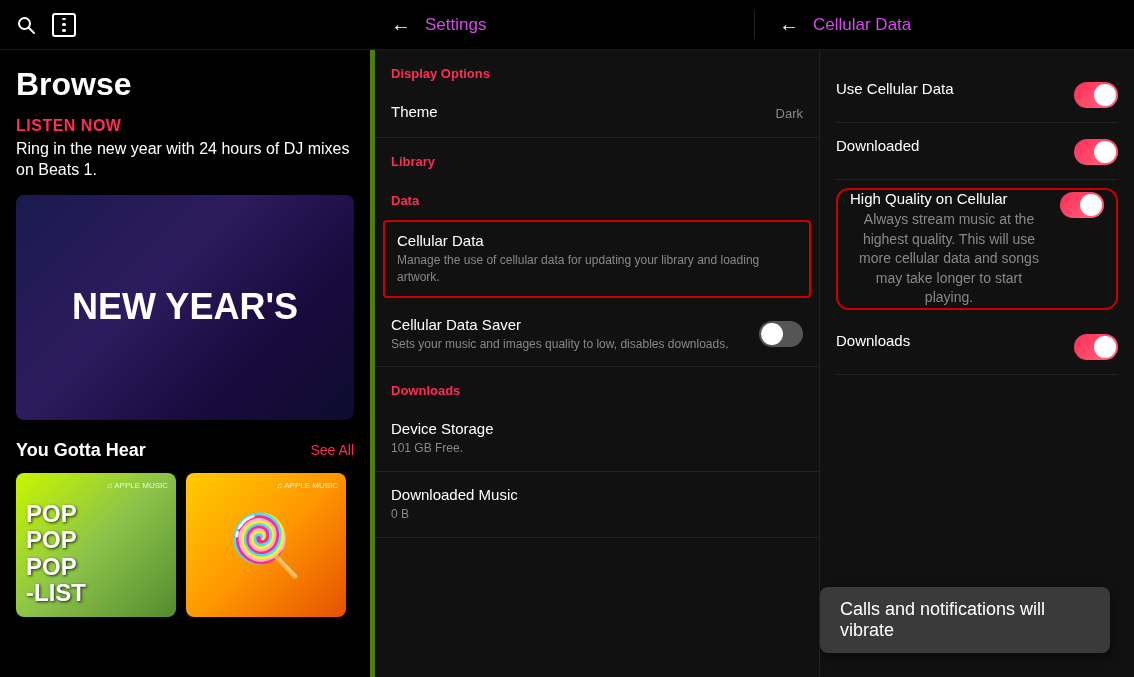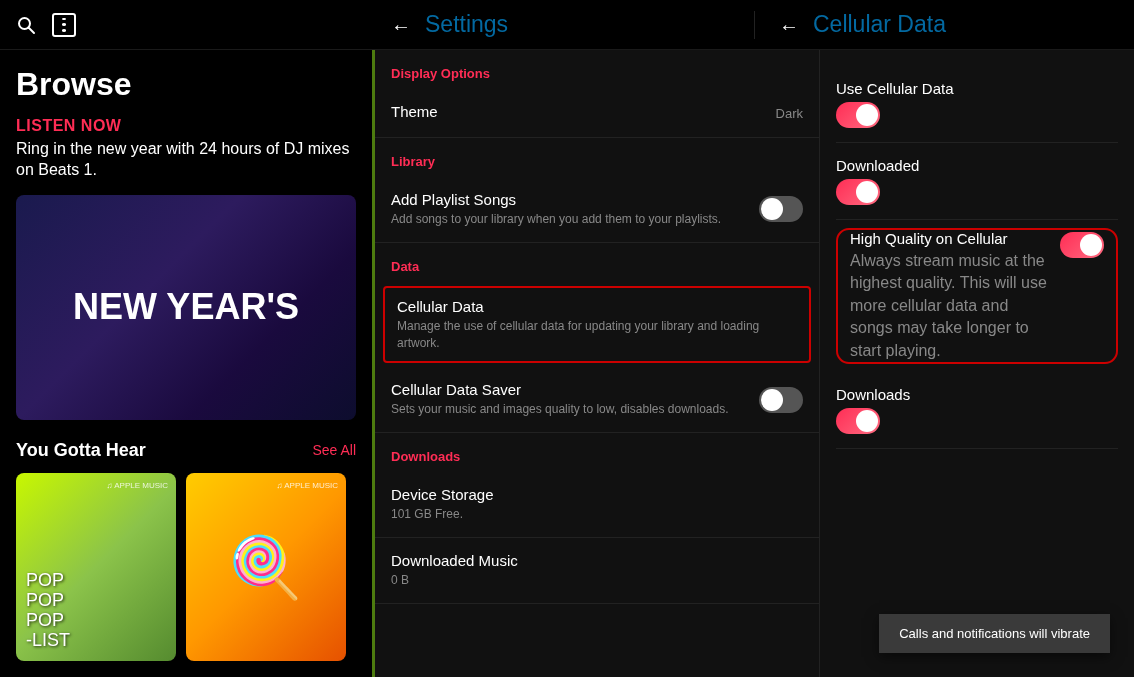--- a/index.html
+++ b/index.html
@@ -48,22 +48,22 @@
       width: 28px;
       height: 28px;
       display: flex;
       align-items: center;
       justify-content: center;
       cursor: pointer;
       color: #fff;
       font-size: 18px;
     }
     .top-title {
-      font-size: 23px;
-      color: #0369a1;
+      font-size: 17px;
+      color: #d946ef;
       font-weight: 400;
     }
     .three-dots {
       border: 2px solid #fff;
       border-radius: 3px;
       width: 24px;
       height: 24px;
       display: flex;
       align-items: center;
       justify-content: center;
@@ -85,21 +85,21 @@
       flex: 1;
       overflow: hidden;
     }
 
     
     .browse-panel {
       width: 375px;
       background: #000;
       overflow: hidden;
       flex-shrink: 0;
-      border-right: 3px solid #4d7c0f;
+      border-right: 5px solid #4d7c0f;
       padding: 16px;
     }
     .browse-title {
       font-size: 32px;
       font-weight: 700;
       color: #fff;
       margin-bottom: 14px;
     }
     .listen-now-label {
       font-size: 16px;
@@ -156,37 +156,37 @@
       font-size: 14px;
       color: #ff2d55;
       cursor: pointer;
     }
     .album-row {
       display: flex;
       gap: 10px;
     }
     .album-card {
       width: 160px;
-      height: 188px;
+      height: 144px;
       border-radius: 8px;
       overflow: hidden;
       position: relative;
     }
     .album-card-a {
       background: linear-gradient(135deg, #c8f700 0%, #8bc34a 50%, #558b2f 100%);
     }
     .album-card-b {
       background: linear-gradient(135deg, #ffcc00 0%, #ff9800 50%, #e65100 100%);
     }
     .album-text {
       position: absolute;
       bottom: 10px;
       left: 10px;
-      font-size: 18px;
-      font-weight: 400;
+      font-size: 24px;
+      font-weight: 700;
       color: #fff;
       line-height: 1.1;
       text-shadow: 1px 1px 3px rgba(0,0,0,0.8);
     }
     .apple-music-badge {
       position: absolute;
       top: 8px;
       right: 8px;
       font-size: 8px;
       color: #fff;
@@ -274,35 +274,35 @@
       overflow-y: auto;
       padding: 16px;
     }
     .cellular-panel::-webkit-scrollbar { display: none; }
     .cellular-row {
       display: flex;
       align-items: flex-start;
       justify-content: space-between;
       padding: 14px 0;
       border-bottom: 1px solid #222;
-      flex-direction: column;
     }
     .cellular-row-text {
       flex: 1;
     }
     .cellular-row-title {
       font-size: 15px;
       color: #fff;
       margin-bottom: 3px;
     }
     .cellular-row-desc {
-      font-size: 16px;
+      font-size: 14px;
       color: #888;
       line-height: 1.4;
       max-width: 260px;
+      text-align: center;
     }
     .toggle-pink {
       width: 44px;
       height: 26px;
       border-radius: 13px;
       background: linear-gradient(135deg, #ff2d55, #ff6b81);
       position: relative;
       cursor: pointer;
       flex-shrink: 0;
       margin-top: 2px;
@@ -324,22 +324,22 @@
     }
 
     
     .toast {
       position: absolute;
       bottom: 24px;
       right: 24px;
       background: #3a3a3a;
       color: #fff;
       padding: 12px 20px;
-      border-radius: 0;
-      font-size: 13px;
+      border-radius: 8px;
+      font-size: 18px;
       font-weight: 500;
       box-shadow: 0 4px 12px rgba(0,0,0,0.5);
     }
 
     .back-arrow {
       font-size: 20px;
       color: #fff;
       cursor: pointer;
     }
   </style>
@@ -401,29 +401,20 @@
 
     <div class="settings-section-label">Display Options</div>
     <div class="settings-item-with-toggle">
       <div class="settings-item-text">
         <div class="settings-item-title">Theme</div>
       </div>
       <span class="theme-value">Dark</span>
     </div>
 
     <div class="settings-section-label">Library</div>
-    <div class="settings-item-with-toggle">
-      <div class="settings-item-text">
-        <div class="settings-item-title">Add Playlist Songs</div>
-        <div class="settings-item-desc">Add songs to your library when you add them to your playlists.</div>
-      </div>
-      <div class="toggle off">
-        <div class="toggle-knob"></div>
-      </div>
-    </div>
 
     <div class="settings-section-label">Data</div>
     <div class="settings-item highlighted">
       <div class="settings-item-title">Cellular Data</div>
       <div class="settings-item-desc">Manage the use of cellular data for updating your library and loading artwork.</div>
     </div>
     <div class="settings-item-with-toggle">
       <div class="settings-item-text">
         <div class="settings-item-title">Cellular Data Saver</div>
         <div class="settings-item-desc">Sets your music and images quality to low, disables downloads.</div>

